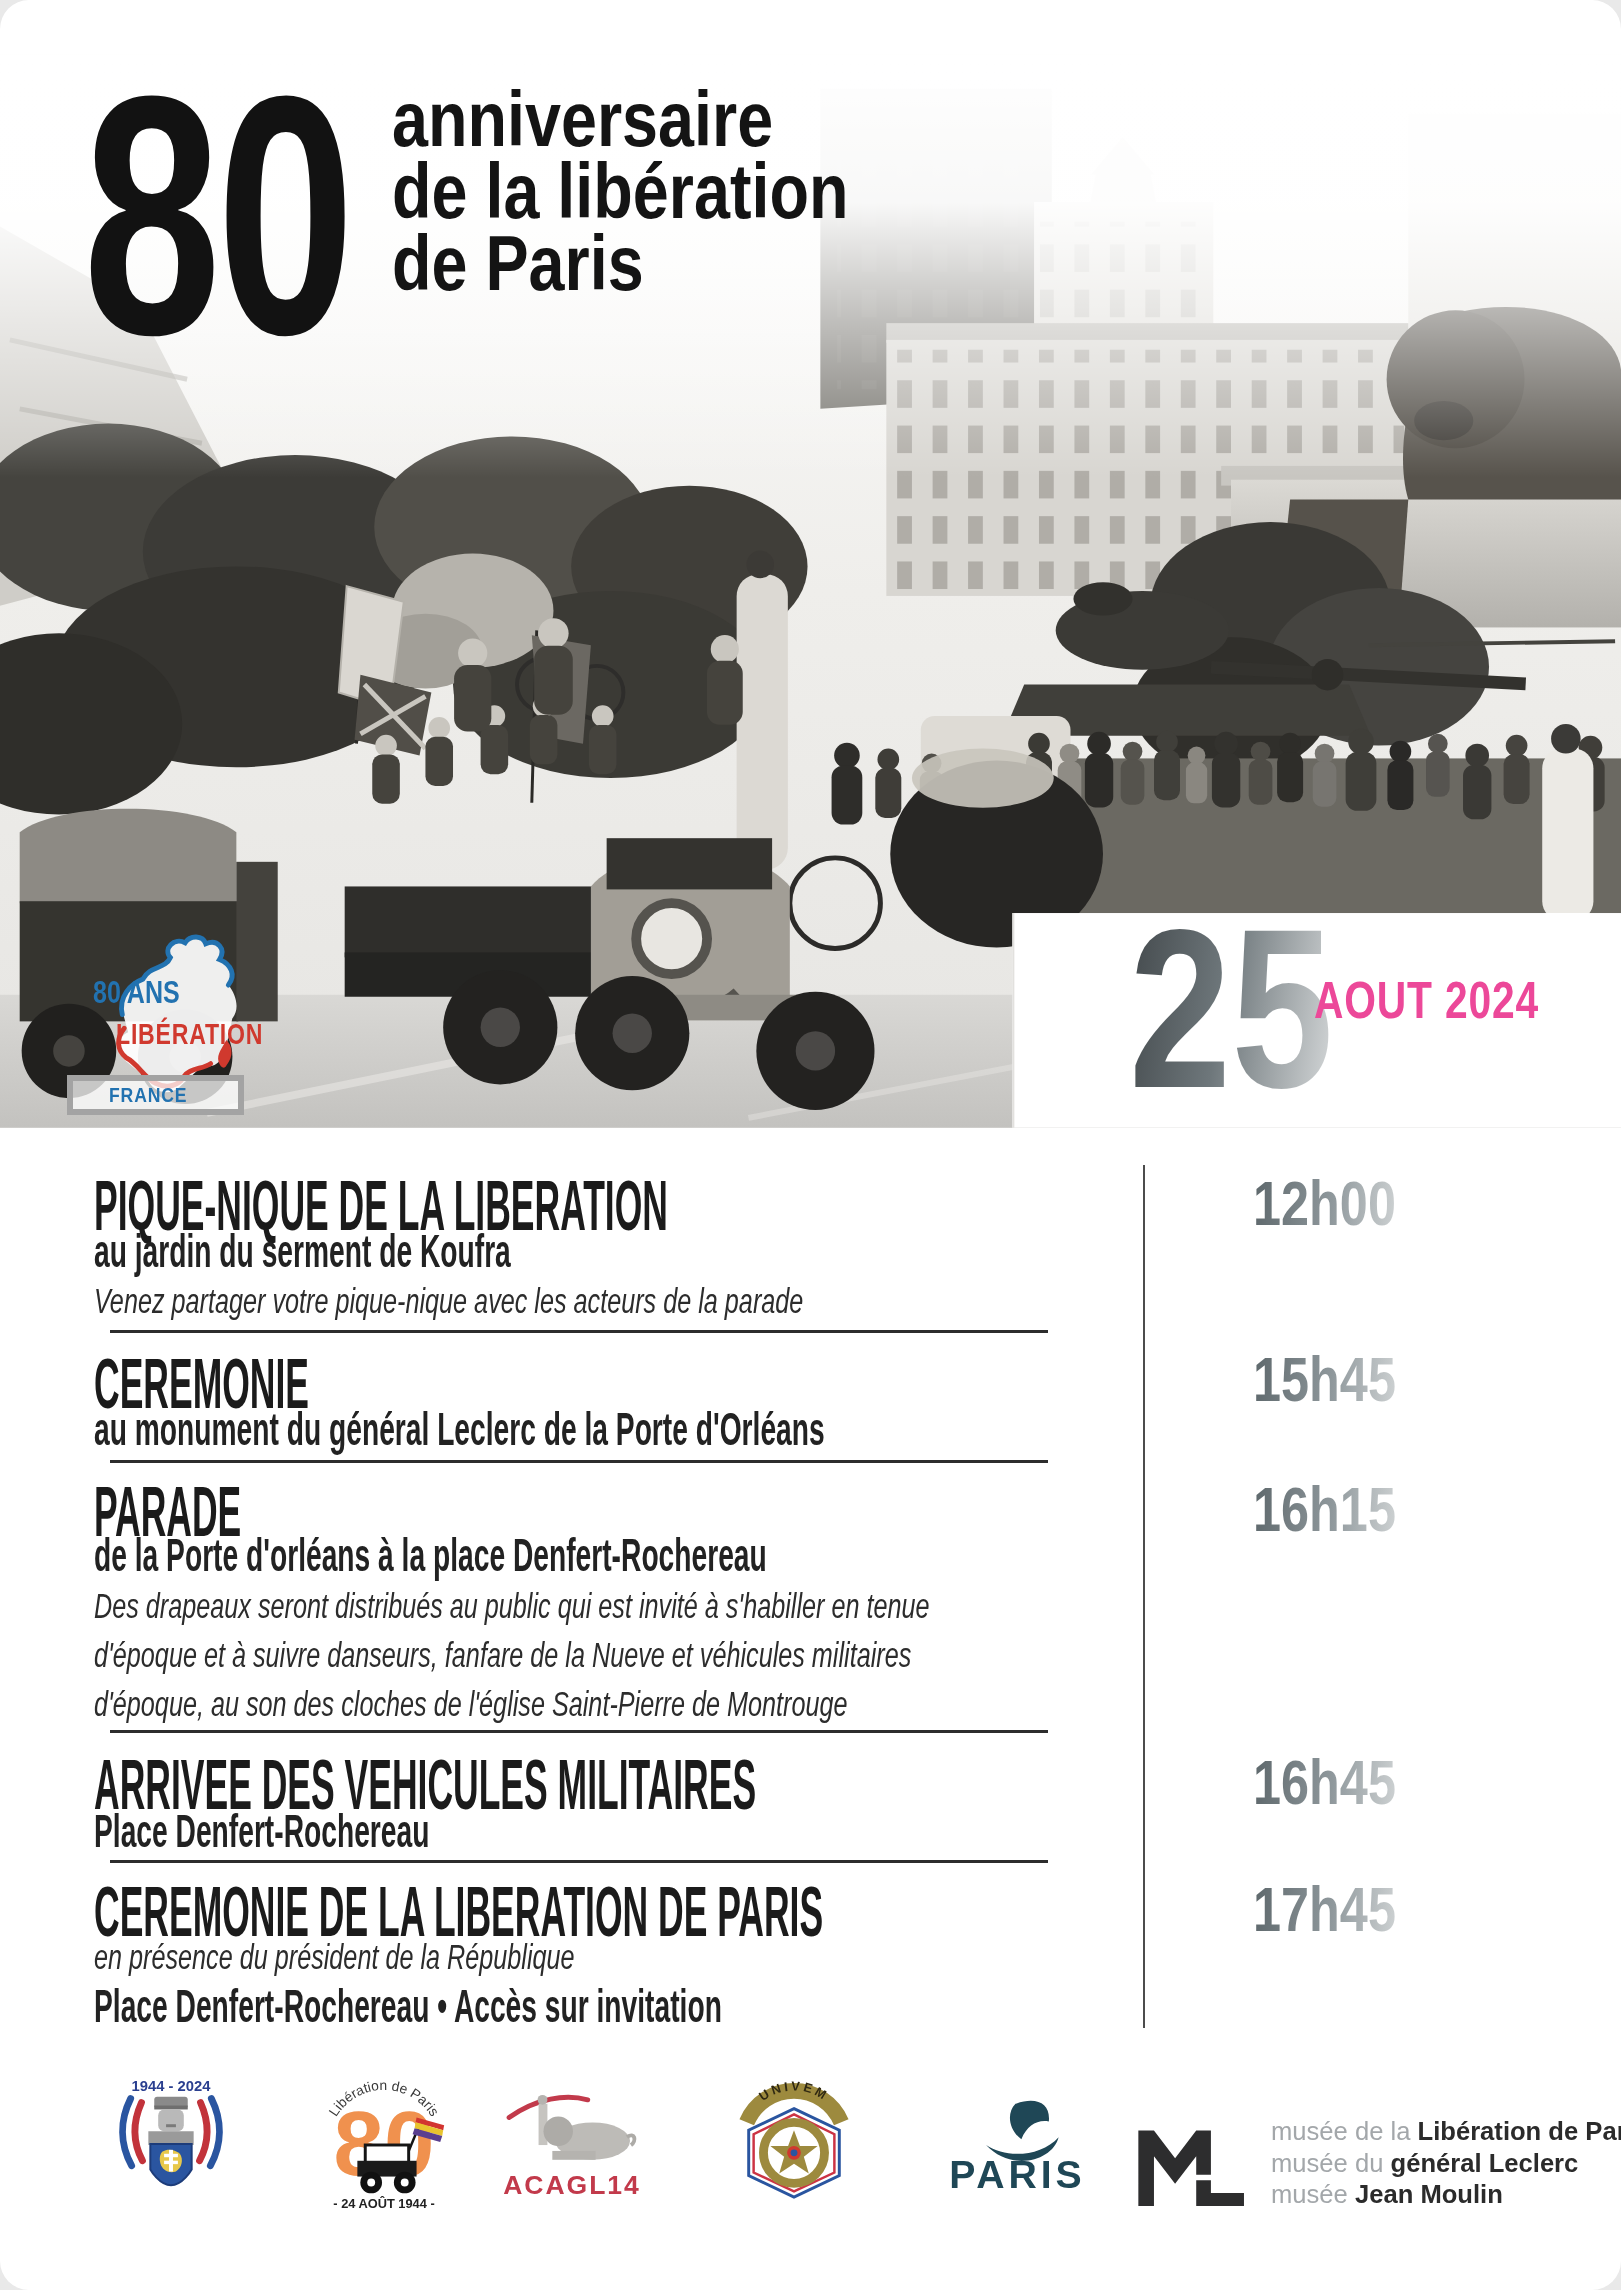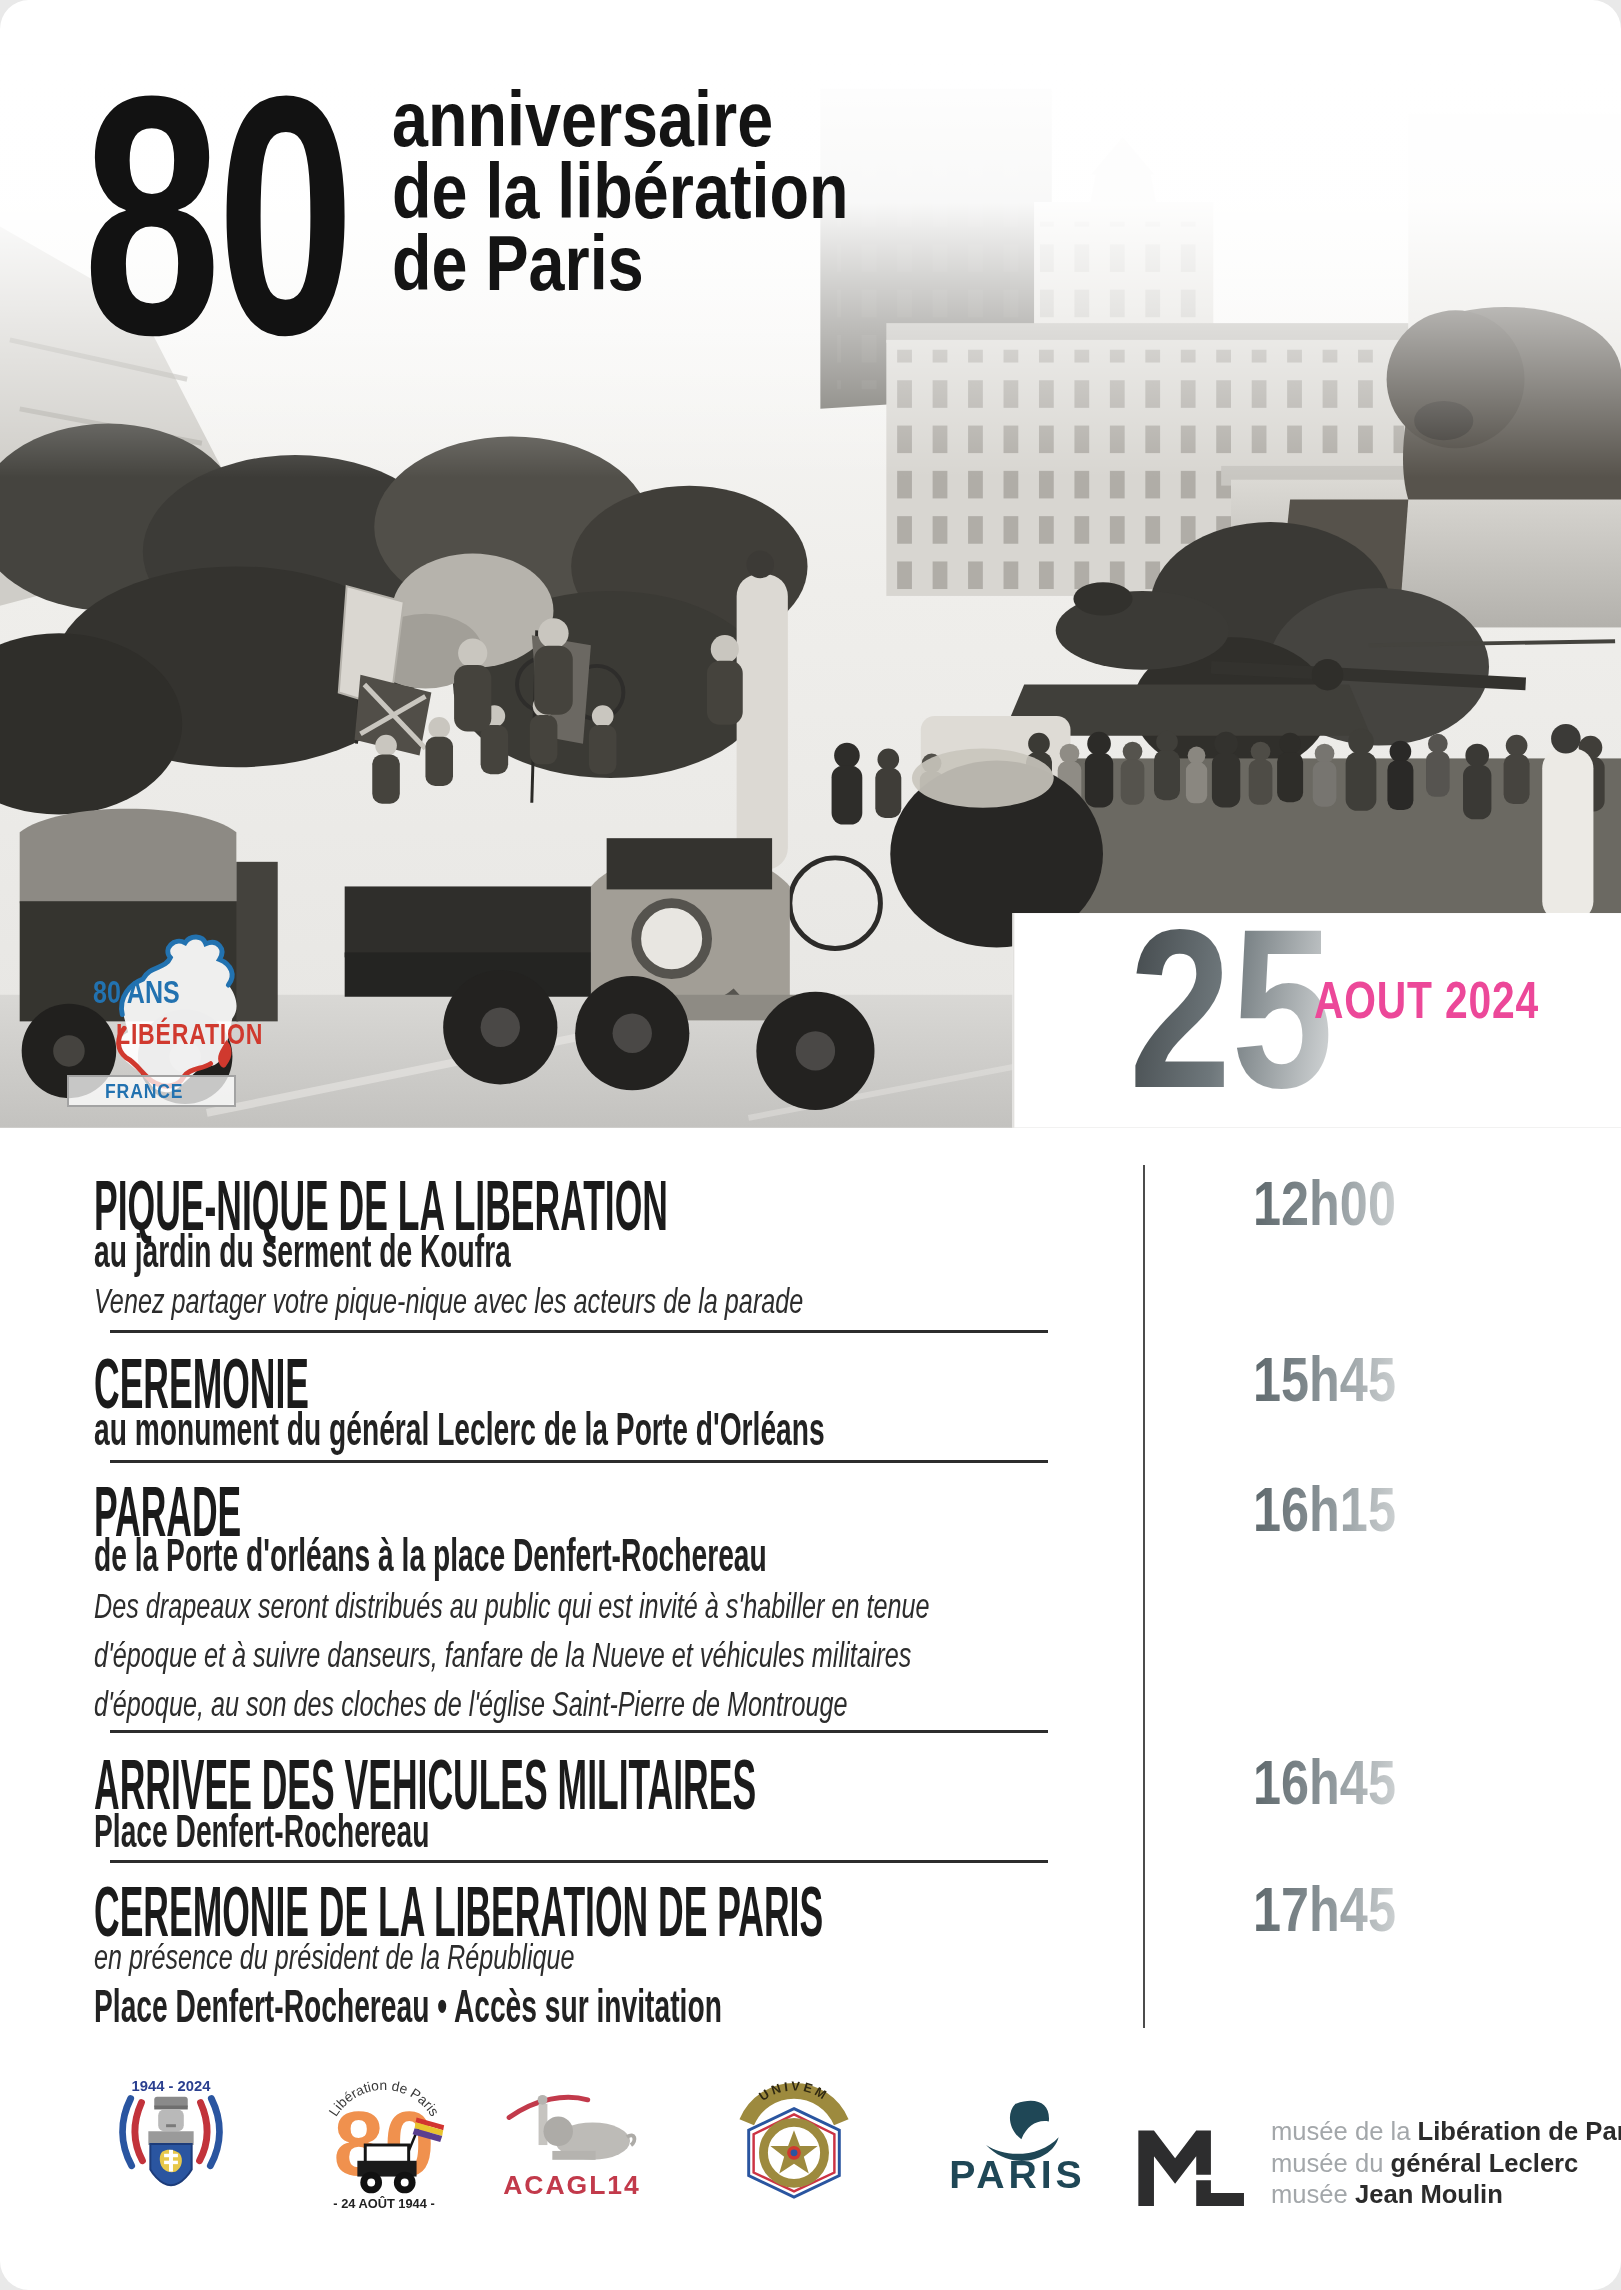--- a/index.html
+++ b/index.html
@@ -37,21 +37,21 @@
   .time .condX{transform:scaleX(.8);
     background:linear-gradient(95deg,#5d676b 0%,#8f989c 55%,#ced2d3 100%);
     -webkit-background-clip:text;background-clip:text;color:transparent;-webkit-text-fill-color:transparent;}
 
   
   .stamp{left:51px;top:924px;width:231px;height:197px;}
   .stamp-top{left:42px;top:51px;font-size:30.5px;font-weight:bold;color:#2272b0;}
   .stamp-top .condX{transform:scaleX(.82);}
   .stamp-mid{left:65px;top:93px;font-size:29.6px;font-weight:bold;color:#d0392e;}
   .stamp-mid .condX{transform:scaleX(.78);letter-spacing:1px;}
-  .stamp-box{left:15.8px;top:151px;width:165px;height:27.6px;border:2px solid #a3a3a3;background:rgba(255,255,255,.75);
+  .stamp-box{left:15.8px;top:151px;width:165px;height:27.6px;border:6px solid #a3a3a3;background:rgba(255,255,255,.75);
              display:flex;align-items:center;justify-content:center;}
   .stamp-bot{font-size:20.7px;font-weight:bold;color:#2272b0;}
   .stamp-bot .condX{transform:scaleX(.85);letter-spacing:1px;}
 
   
   .museum-line{font-size:25.6px;line-height:31.5px;white-space:nowrap;}
   .museum-light{color:#a3a7aa;}
   .museum-bold{color:#2b2b2b;font-weight:bold;}
 </style>
 </head>

